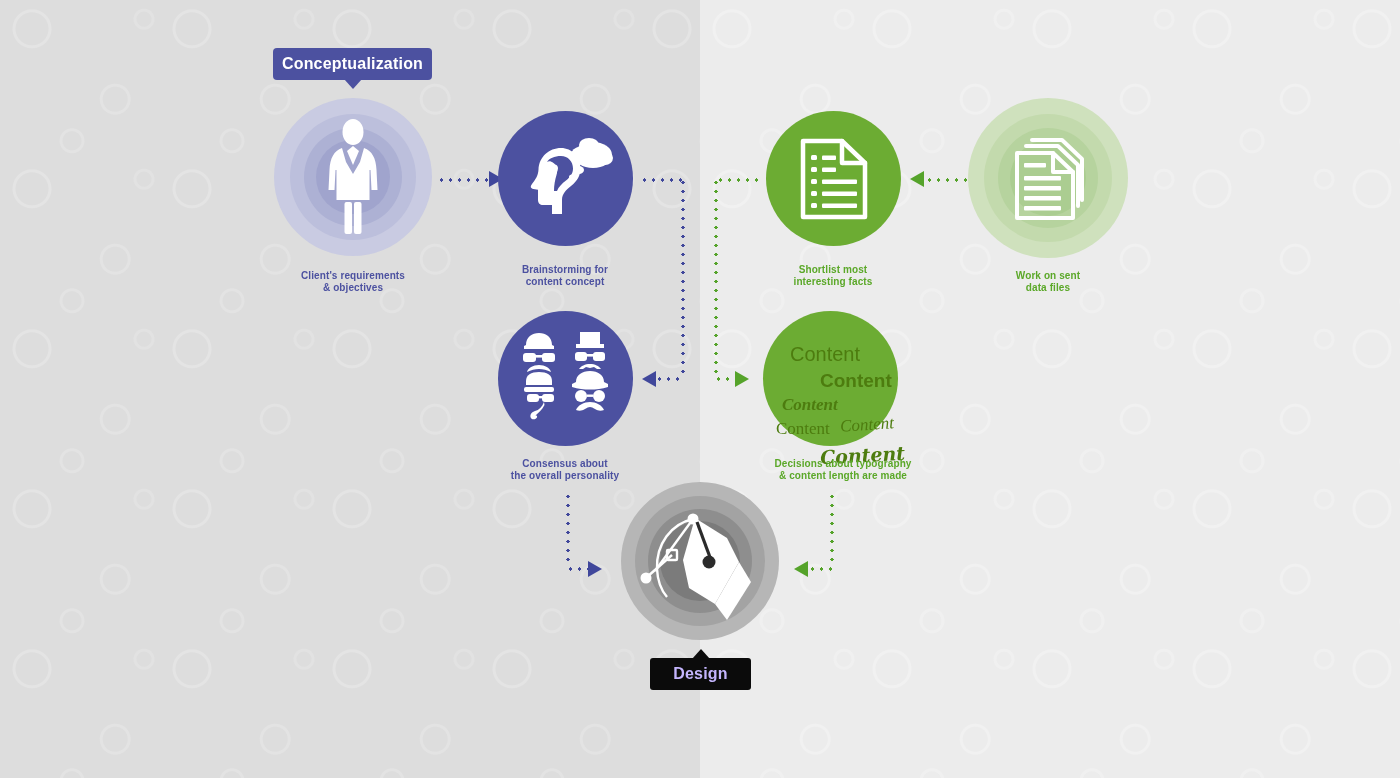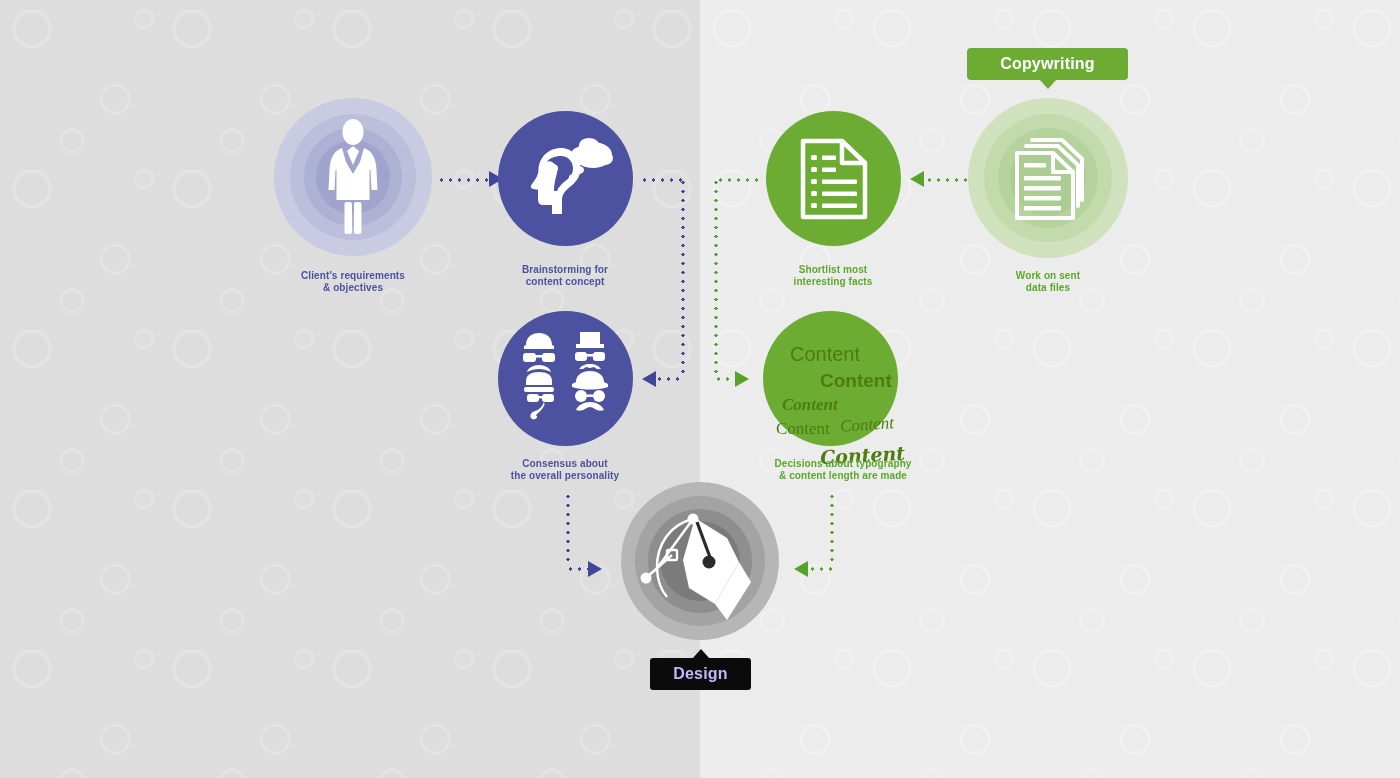--- a/index.html
+++ b/index.html
@@ -189,22 +189,22 @@
     <div class="dots-h" style="left:566px; top:567px; width:22px;"></div>
     <div class="arrow arr-r" style="left:588px; top:561px;"></div>
   </div>
 
   <div class="conn green">
     <div class="dots-v" style="left:830px; top:492px; height:72px;"></div>
     <div class="dots-h" style="left:808px; top:567px; width:24px;"></div>
     <div class="arrow arr-l" style="left:794px; top:561px;"></div>
   </div>
 
-  <div class="banner" id="banner-copy">
-    <span class="btxt">Copywriting</span>
+  <div class="banner" id="banner-concept">
+    <span class="btxt">Conceptualization</span>
   </div>
   <div class="banner" id="banner-design">
     <span class="btxt">Design</span>
   </div>
 
   <div class="node">
     <div class="glow" style="left:274px; top:98px; width:158px; height:158px; background:#c9cbe2;"></div>
     <div class="glow" style="left:290px; top:114px; width:126px; height:126px; background:#bcbfdc;"></div>
     <div class="glow" style="left:304px; top:128px; width:98px; height:98px;  background:#adb1d4;"></div>
     <div class="circle" style="left:316px; top:140px; width:74px; height:74px; background:#a0a4cd;"></div>

